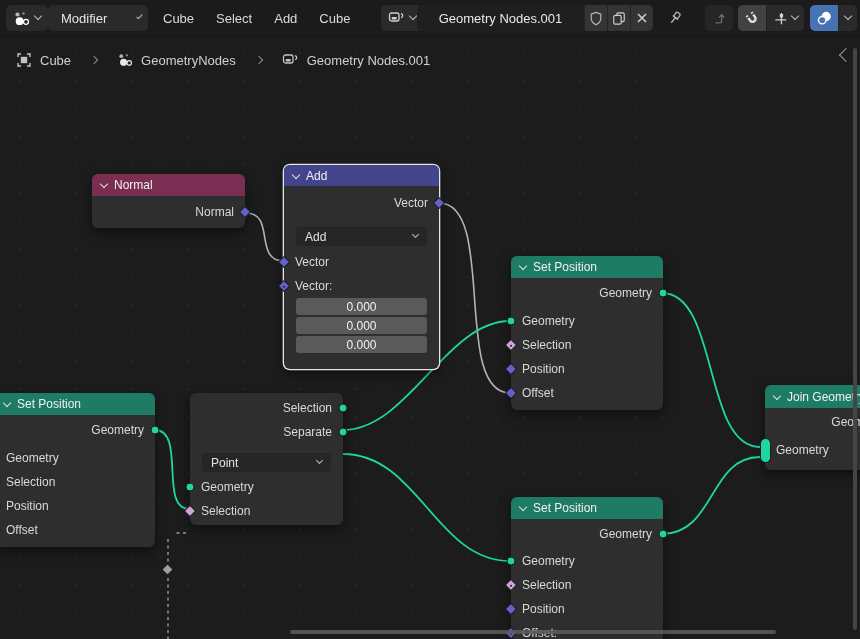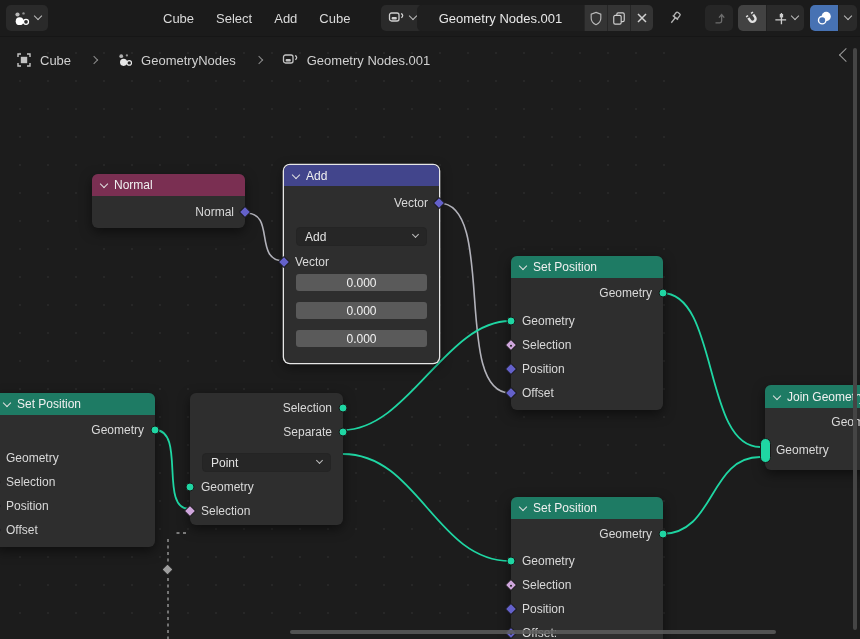--- a/index.html
+++ b/index.html
@@ -80,21 +80,21 @@
   .sk.d.outp{ transform:translate(-50%,-50%) rotate(45deg); }
   .sk.dot::after { content:""; position:absolute; inset:2.5px;
     background:#242424; border-radius:50%; }
   .g { background:#1fd6a3; } .v { background:#6461ca; }
   .b { background:#cfa6dc; }
 
   .dd { height:19px; margin:0 12px; background:#262626; border:1px solid #242424;
     border-radius:4px; display:flex; align-items:center;
     justify-content:space-between; padding:0 8px; color:#e2e2e2; }
   .dd .chev { width:5px; height:5px; }
-  .flds { display:flex; flex-direction:column; gap:11px; margin:0 12px; }
+  .flds { display:flex; flex-direction:column; gap:2px; margin:0 12px; }
   .fld { height:17px; background:#5a5a5a; border-radius:3px; display:flex;
     align-items:center; justify-content:center; color:#f2f2f2; }
 
   .pill { position:absolute; left:-5.5px; top:53px; width:11px; height:25px;
     border-radius:5.5px; background:#1fd6a3; border:1px solid #191919; z-index:11; }
   .loose-diamond { position:absolute; left:163px; top:528px; width:9px; height:9px;
     background:#9e9e9e; border:1px solid #191919; border-radius:1.5px;
     transform:rotate(45deg); z-index:6; }
 
   
@@ -118,20 +118,24 @@
     <div class="tb btn" style="left:6px;">
       <svg class="ic" width="17" height="17" viewBox="0 0 17 17">
         <circle cx="4.5" cy="4.5" r="2.1" fill="#b9b9b9"></circle>
         <circle cx="10.5" cy="3.4" r="1.2" fill="#8f8f8f"></circle>
         <circle cx="6.6" cy="11.2" r="3.9" fill="#ffffff"></circle>
         <circle cx="13" cy="11.8" r="2.5" fill="none" stroke="#ffffff" stroke-width="1.3"></circle>
       </svg>
       <span class="chev"></span>
     </div>
 
+    <div class="tb btn" style="left:48px; width:100px; justify-content:space-between;">
+      <span class="mode-label">Modifier</span>
+      <span class="chev"></span>
+    </div>
 
     <div class="tb" style="left:152px;">
       <span class="menu-item">Cube</span>
       <span class="menu-item">Select</span>
       <span class="menu-item">Add</span>
       <span class="menu-item">Cube</span>
     </div>
 
     <div class="tb btn" style="left:381px;">
       <svg class="ic" width="17" height="15" viewBox="0 0 17 15">
@@ -273,20 +277,24 @@
       <div class="sp" style="height:12px;"></div>
       <div class="dd">
         <span>Add</span>
         <span class="chev"></span>
       </div>
       <div class="sp" style="height:4px;"></div>
       <div class="r">
         <span class="sk d in v"></span>
         <span>Vector</span>
       </div>
+      <div class="r">
+        <span class="sk d in v dot"></span>
+        <span>Vector:</span>
+      </div>
       <div class="flds">
         <div class="fld">0.000</div>
         <div class="fld">0.000</div>
         <div class="fld">0.000</div>
       </div>
       <div class="sp" style="height:16px;"></div>
     </div>
 
     <div class="node" style="left:511px; top:219px; width:152px;">
       <div class="nhead h-teal">

